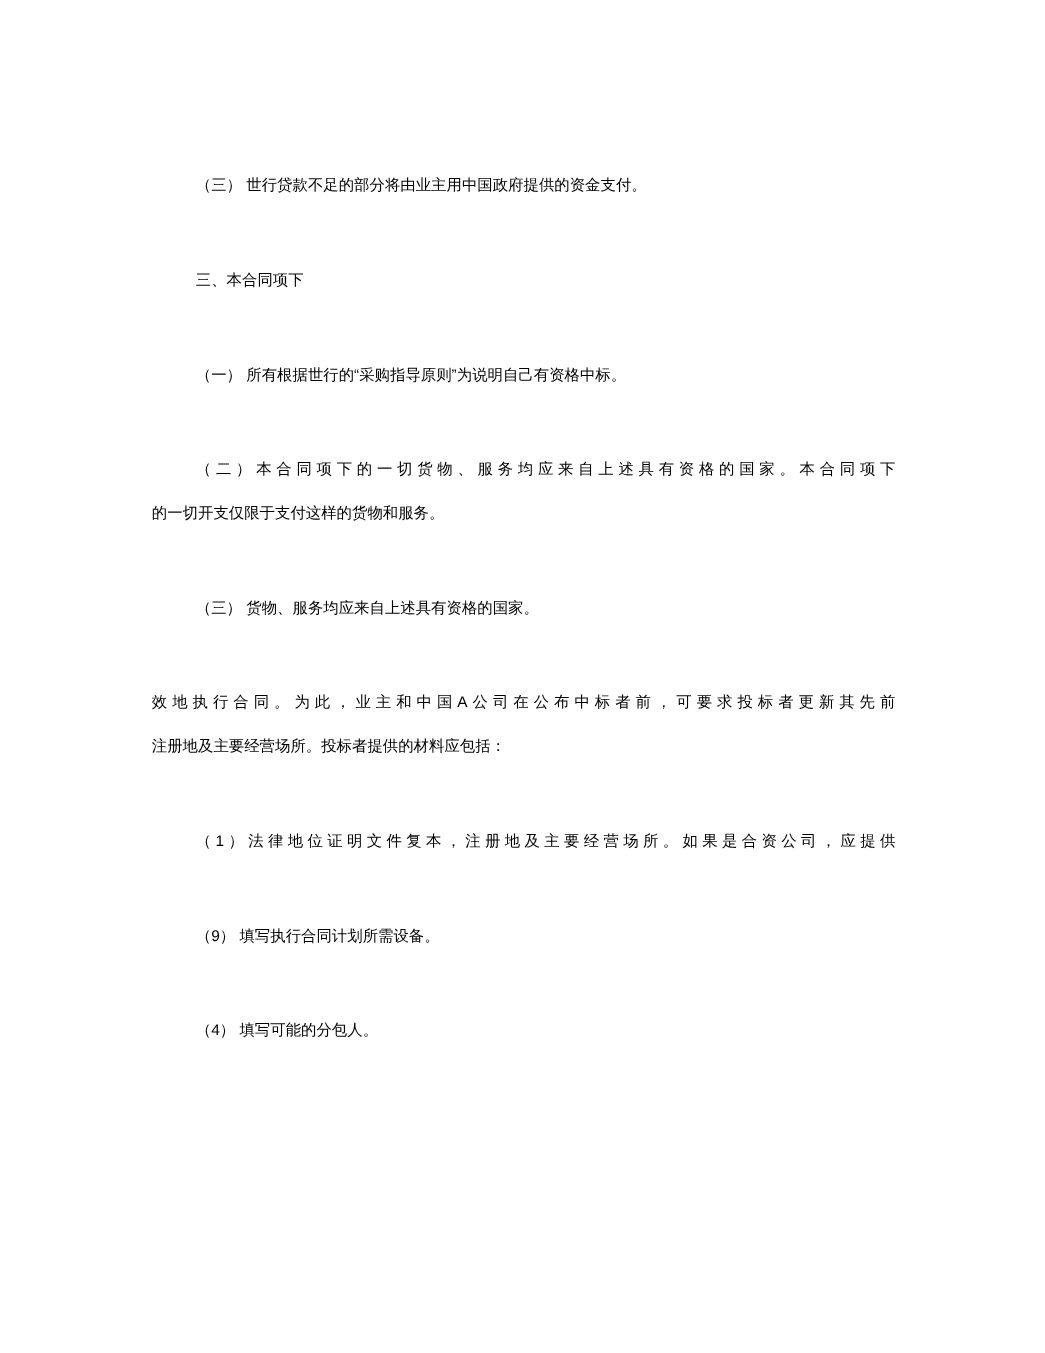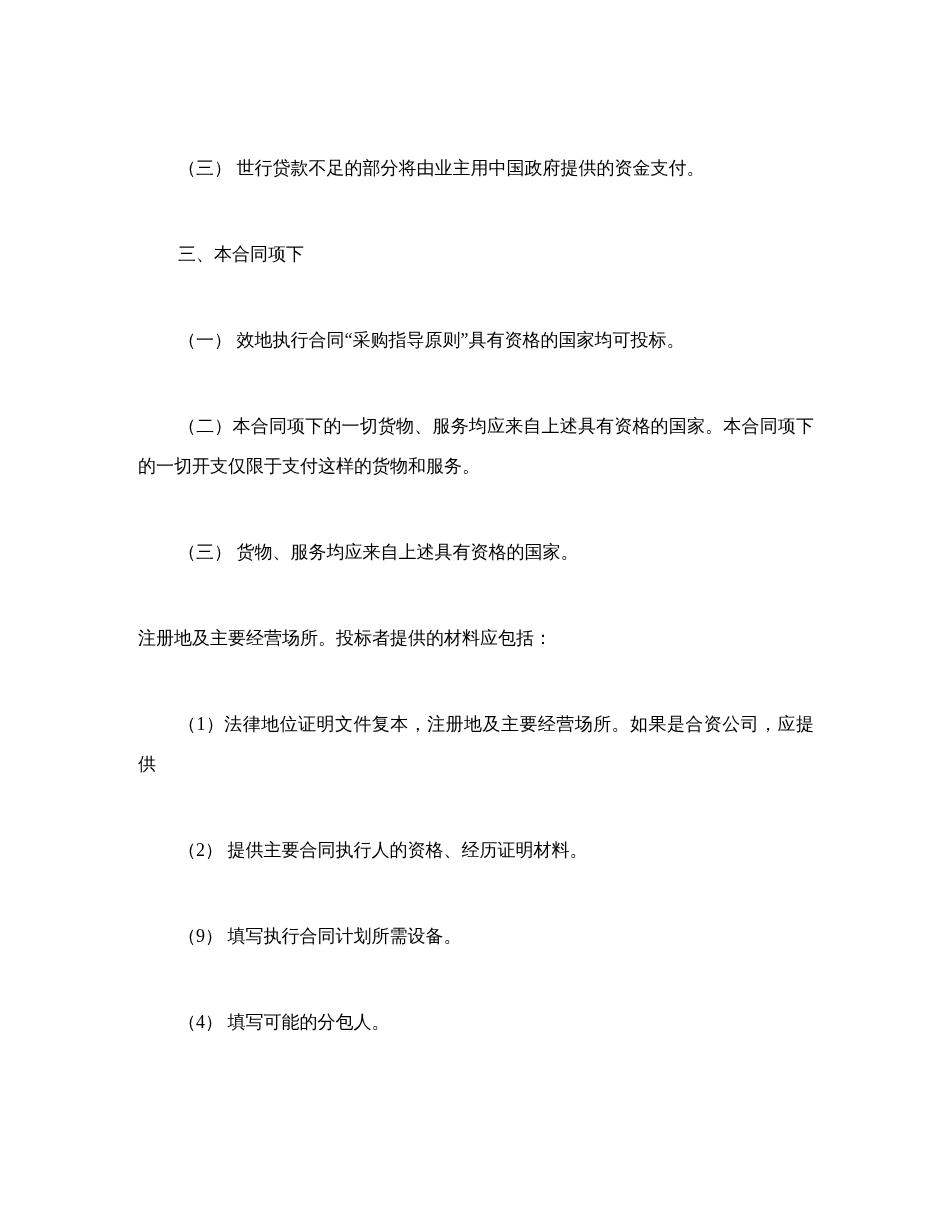--- a/index.html
+++ b/index.html
@@ -20,22 +20,22 @@
     width: 950px;
     height: 1230px;
     background: #ffffff;
     color: #000000;
   }
   .doc-body {
     position: absolute;
     left: 138px;
     top: 148px;
     width: 676px;
-    font-family: Liberation Serif, serif;
-    font-size: 18px;
+    font-family: Liberation Sans, sans-serif;
+    font-size: 14px;
     color: #000000;
   }
   .paragraph {
     margin: 0 0 46px 0;
   }
   .paragraph:last-child {
     margin-bottom: 0;
   }
   .line {
     line-height: 40px;
@@ -58,37 +58,35 @@
 
 <div class="doc-page">
   <div class="doc-body">
       <div class="paragraph">
         <div class="line first">（三） 世行贷款不足的部分将由业主用中国政府提供的资金支付。</div>
       </div>
       <div class="paragraph">
         <div class="line first">三、本合同项下</div>
       </div>
       <div class="paragraph">
-        <div class="line first">（一） 效地执行合同“采购指导原则”具有资格的国家均可投标。</div>
+        <div class="line first">（一） 所有根据世行的“采购指导原则”为说明自己有资格中标。</div>
       </div>
       <div class="paragraph">
         <div class="line first fill">（二）本合同项下的一切货物、服务均应来自上述具有资格的国家。本合同项下</div>
         <div class="line">的一切开支仅限于支付这样的货物和服务。</div>
       </div>
       <div class="paragraph">
         <div class="line first">（三） 货物、服务均应来自上述具有资格的国家。</div>
       </div>
       <div class="paragraph">
+        <div class="line fill">效地执行合同。为此，业主和中国A公司在公布中标者前，可要求投标者更新其先前</div>
         <div class="line">注册地及主要经营场所。投标者提供的材料应包括：</div>
       </div>
       <div class="paragraph">
         <div class="line first fill">（1）法律地位证明文件复本，注册地及主要经营场所。如果是合资公司，应提供</div>
-      </div>
-      <div class="paragraph">
-        <div class="line first">（2） 提供主要合同执行人的资格、经历证明材料。</div>
       </div>
       <div class="paragraph">
         <div class="line first">（9） 填写执行合同计划所需设备。</div>
       </div>
       <div class="paragraph">
         <div class="line first">（4） 填写可能的分包人。</div>
       </div>
     </div>
 </div>
 

